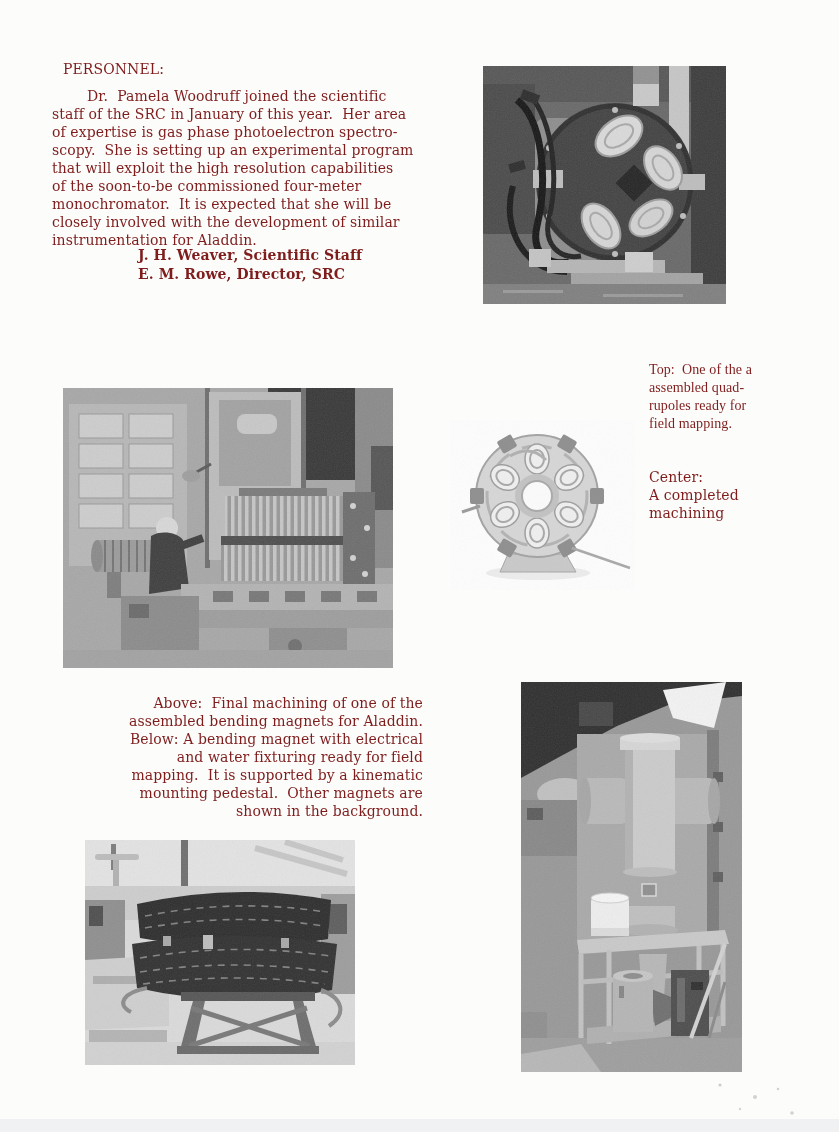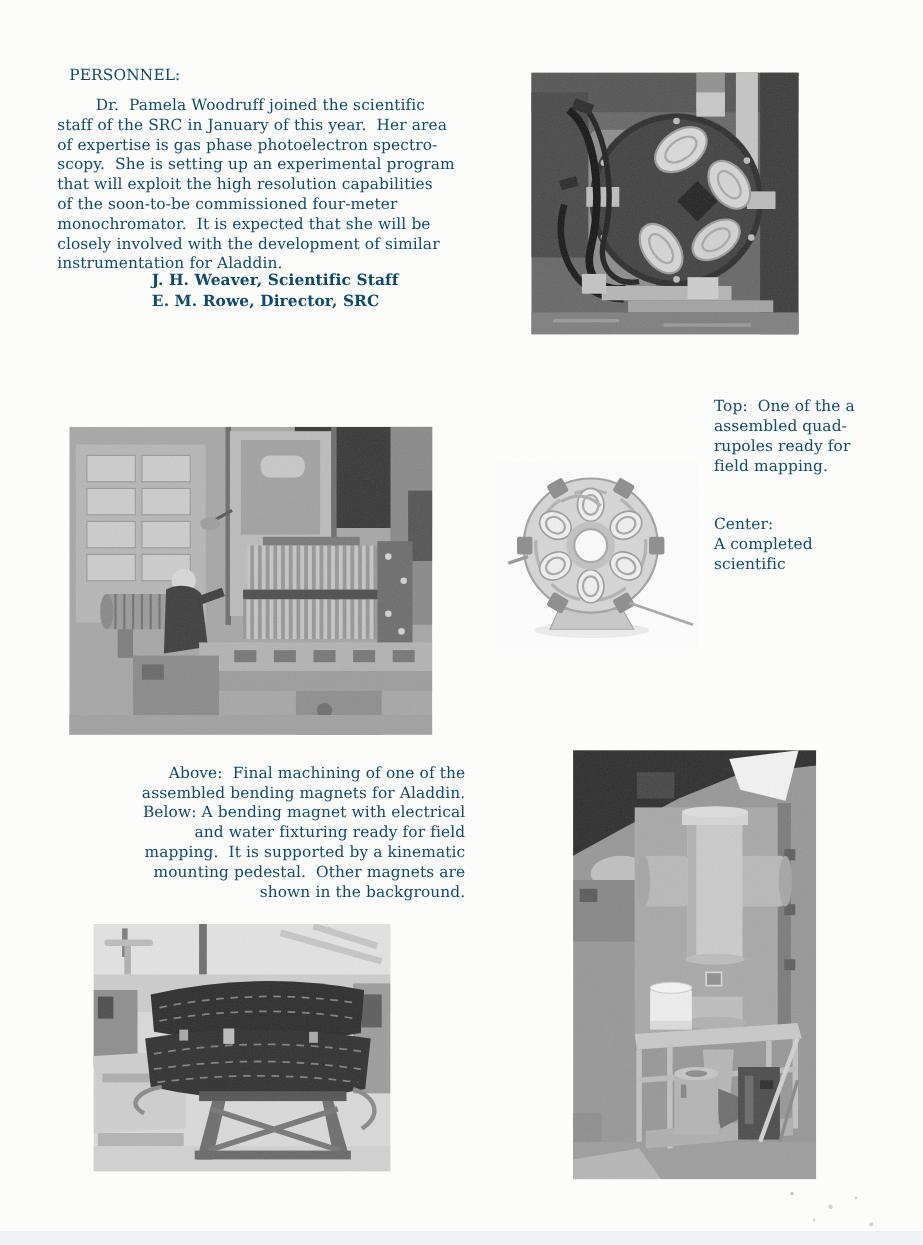--- a/index.html
+++ b/index.html
@@ -1,26 +1,26 @@
 <!DOCTYPE html>
 <html><head>
 <meta charset="utf-8">
 <style>
   * { margin:0; padding:0; box-sizing:border-box; }
   html,body { background:#e9e9e9; }
   .page {
     position:relative; width:839px; height:1132px;
     background:#fcfcfb; overflow:hidden;
-    font-family:"DejaVu Serif", serif; color:#0c4a6e;
+    font-family:"DejaVu Serif", serif; color:#7f1d1d;
   }
   .txt { position:absolute; white-space:pre-wrap; font-size:14px; line-height:18px; letter-spacing:.1px; }
   .heading   { left:63px;  top:60px; }
   .body-par  { left:52px;  top:87px;  width:420px; text-indent:35px; }
   .signature { left:138px; top:246px; line-height:19px;font-weight:bold; }
-  .cap-r1    { left:649px; top:361px; width:165px; }
+  .cap-r1    { left:649px; top:361px; width:165px;font-family:Liberation Serif, serif; }
   .cap-r2    { left:649px; top:468px; width:165px; }
   .cap-r3    { left:649px; top:549px; width:165px; }
   .cap-left  { left:88px;  top:694px; width:335px;text-align:right; }
   .photo { position:absolute; line-height:0; }
   .p1 { left:483px; top:66px; }
   .p2 { left:63px;  top:388px; }
   .p3 { left:450px; top:420px; }
   .p4 { left:85px;  top:840px; }
   .p5 { left:521px; top:682px; }
   .scan-band { position:absolute; left:0; top:1119px; width:839px; height:13px; background:#f0f1f3; }
@@ -362,21 +362,21 @@
       <rect width="221" height="390" filter="url(#gr5)" opacity="0.13"></rect>
     </svg>
   </figure>
 
   <div class="txt cap-r1">Top:  One of the a
 assembled quad-
 rupoles ready for
 field mapping.</div>
   <div class="txt cap-r2">Center:
 A completed
-scientific</div>
+machining</div>
   <div class="txt cap-left">Above:  Final machining of one of the
 assembled bending magnets for Aladdin.
 Below: A bending magnet with electrical
 and water fixturing ready for field
 mapping.  It is supported by a kinematic
 mounting pedestal.  Other magnets are
 shown in the background.</div>
 
   <svg class="speckles" width="120" height="50">
     <circle cx="20" cy="10" r="1.5" fill="#b5b5b5" opacity="0.7"></circle>

